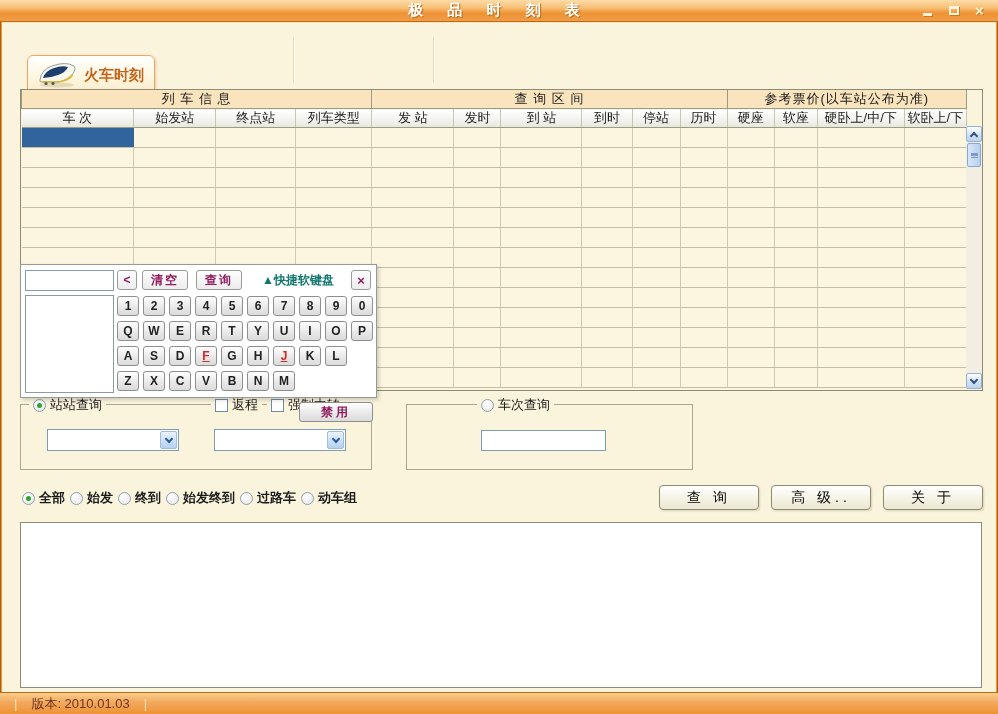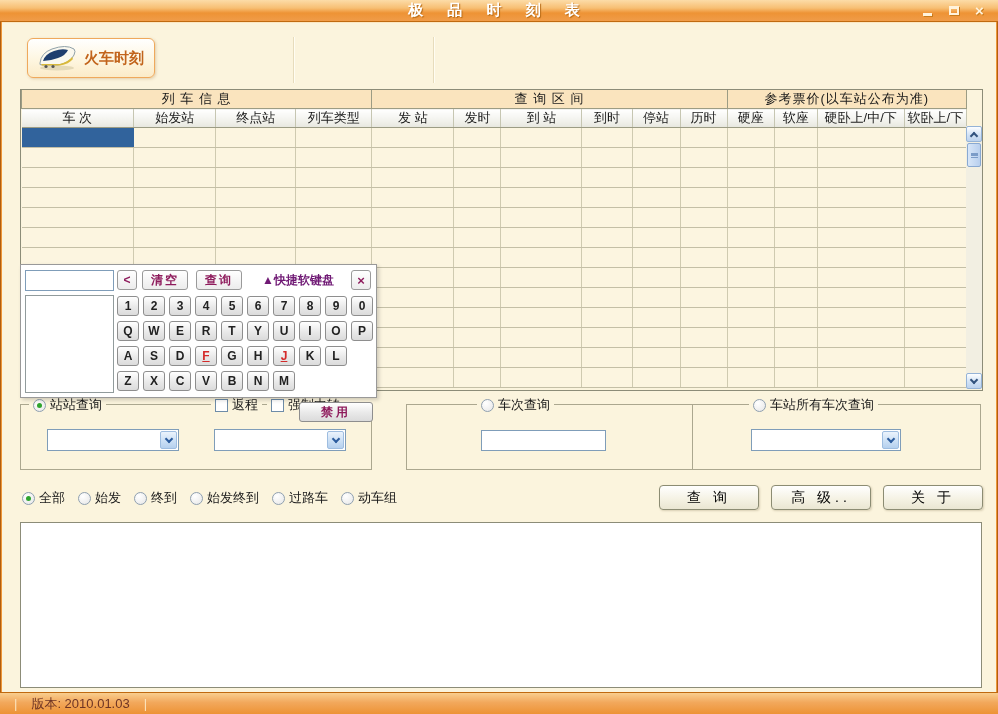--- a/index.html
+++ b/index.html
@@ -19,21 +19,21 @@
   .wc { width:17px; height:15px; display:flex; align-items:center; justify-content:center; cursor:default; }
   .glyph-min { width:9px; height:3px; background:#FFF3DC; box-shadow:1px 1px 0 #C97B1C; margin-top:7px; }
   .glyph-max { width:10px; height:9px; border:2px solid #FFF3DC; border-top-width:3px; box-shadow:1px 1px 0 #C97B1C; }
   .glyph-close { color:#FFF3DC; font-size:15px; font-weight:bold; text-shadow:1px 1px 0 #C97B1C; line-height:1; }
 
   
   .client { position:absolute; top:22px; left:0; right:0; bottom:22px; background:#FBF4DD; border-top:1px solid #FCE7C2; }
 
   .toolbar-sep { position:absolute; top:14px; width:1px; height:46px; background:#E7DCBC; box-shadow:1px 0 0 #FFFDF2; }
 
-  .train-btn { position:absolute; left:25px; top:15px; width:128px; height:40px;
+  .train-btn { position:absolute; left:25px; top:32px; width:128px; height:40px;
                border:1px solid #EFA95C; border-radius:6px;
                background:linear-gradient(180deg,#FFFFFF 0%,#FEF6E0 55%,#FBEBC8 100%);
                box-shadow:1px 1px 3px rgba(150,90,20,.25); display:flex; align-items:center; gap:6px; padding:0 8px; cursor:pointer; }
   .train-btn .label { color:#C2641C; font-weight:bold; font-size:15px; }
 
   
   .table-wrap { position:absolute; left:18px; top:66px; width:963px; height:302px;
                 border:1px solid #8C8C78; background:#FBF4DD; }
   table.grid { border-collapse:collapse; table-layout:fixed; width:946px; }
   table.grid th.grp { background:#FAE4BE; border:1px solid #9C9C84; border-top:none; font-weight:normal;
@@ -61,21 +61,21 @@
   
   .kb { position:absolute; left:18px; top:241px; width:357px; height:134px; background:#FFFFFF;
         border:1px solid #999; box-shadow:2px 2px 4px rgba(0,0,0,.18); z-index:6; }
   .kb-input { position:absolute; left:4px; top:5px; width:89px; height:21px; border:1px solid #7F9DB9; background:#fff; font-size:12px; padding:0 3px; }
   .kb-list { position:absolute; left:4px; top:30px; width:89px; height:98px; border:1px solid #919B9C; background:#fff; }
   .kb-top { position:absolute; left:96px; top:5px; height:20px; display:flex; align-items:center; }
   .kb-btn { height:20px; background:linear-gradient(180deg,#FFFFFF,#ECECEC); border:1px solid #9A9A9A; border-radius:3px;
             color:#8E1B5C; font-weight:bold; font-size:12px; display:flex; align-items:center; justify-content:center; cursor:pointer; }
   .kb-back { width:20px; margin-right:5px; }
   .kb-clear,.kb-query { width:46px; margin-right:8px; letter-spacing:2px; }
-  .kb-toggle { color:#701a75; font-weight:bold; font-size:12px; margin-left:12px; white-space:nowrap; }
+  .kb-toggle { color:#0f766e; font-weight:bold; font-size:12px; margin-left:12px; white-space:nowrap; }
   .kb-close { position:absolute; right:5px; top:5px; width:20px; height:20px; font-size:13px; }
   .kb-keys { position:absolute; left:96px; top:31px; }
   .krow { display:flex; gap:4px; margin-bottom:5px; width:256px; }
   .key { width:22px; height:20px; background:linear-gradient(180deg,#FFFFFF,#E9E9E9 55%,#DBDBDB);
          border:1px solid #8E8E8E; border-radius:3px; font-weight:bold; font-size:12px; color:#222;
          display:flex; align-items:center; justify-content:center; cursor:pointer; font-family:"Liberation Sans","DejaVu Sans",sans-serif; }
   .key.redkey { color:#D42A2A; text-decoration:underline; }
   .key.disable-key { flex:1; color:#8E1B5C; letter-spacing:3px;margin-top:31px; }
 
   
@@ -87,21 +87,21 @@
   .checkbox { width:13px; height:13px; border:1px solid #6E8CA8; background:#fff; display:inline-block; }
 
   .combo { position:absolute; height:22px; background:#fff; border:1px solid #7F9DB9; }
   .combo-arrow { position:absolute; right:1px; top:1px; bottom:1px; width:17px;
                  background:linear-gradient(180deg,#EBF3FC,#CCE0F5 55%,#B5D0EE); border:1px solid #9EBDE0; border-radius:2px;
                  display:flex; align-items:center; justify-content:center; cursor:pointer; }
   .combo-arrow .chev { border-color:#2C5C9E; transform:rotate(-45deg); margin-top:-2px; }
   .text-input { position:absolute; height:21px; border:1px solid #7F9DB9; background:#fff; font-size:12px; padding:0 3px; }
 
   
-  .filter-row { position:absolute; left:20px; top:466px; display:flex; gap:13px; align-items:center; }
+  .filter-row { position:absolute; left:20px; top:466px; display:flex; gap:5px; align-items:center;font-weight:bold; }
   .radio-item { display:flex; align-items:center; gap:4px; cursor:pointer; }
   .rlabel { font-size:13px; }
 
   .action-btn { position:absolute; top:462px; width:100px; height:25px; border:1px solid #8C8C73; border-radius:4px;
                 background:linear-gradient(180deg,#FFFFFF,#F4F1E2 60%,#EAE6D2); font-size:14px; letter-spacing:4px;
                 display:flex; align-items:center; justify-content:center; cursor:pointer; box-shadow:1px 1px 2px rgba(120,100,60,.25); }
 
   .result-box { position:absolute; left:18px; top:499px; width:962px; height:166px; background:#fff; border:1px solid #8C8C78; }
 
   
@@ -502,31 +502,20 @@
     </div>
 
     <div class="fieldbox" style="left:404px;width:287px;">
       <label class="legend-item" style="left:70px">
         <span class="radio"></span>
         <span>车次查询</span>
       </label>
       <input class="text-input" style="left: 74px; top: 25px; width: 125px;" value="">
     </div>
 
-    <div class="fieldbox" style="left:690px;width:289px;">
-      <label class="legend-item" style="left:56px">
-        <span class="radio"></span>
-        <span>车站所有车次查询</span>
-      </label>
-      <div class="combo" style="left:58px;top:24px;width:150px;">
-        <span class="combo-arrow">
-            <span class="chev"></span>
-          </span>
-      </div>
-    </div>
 
     <div class="filter-row">
         <label class="radio-item">
           <span class="radio checked"></span>
           <span class="rlabel">全部</span>
         </label>
         <label class="radio-item">
           <span class="radio"></span>
           <span class="rlabel">始发</span>
         </label>

